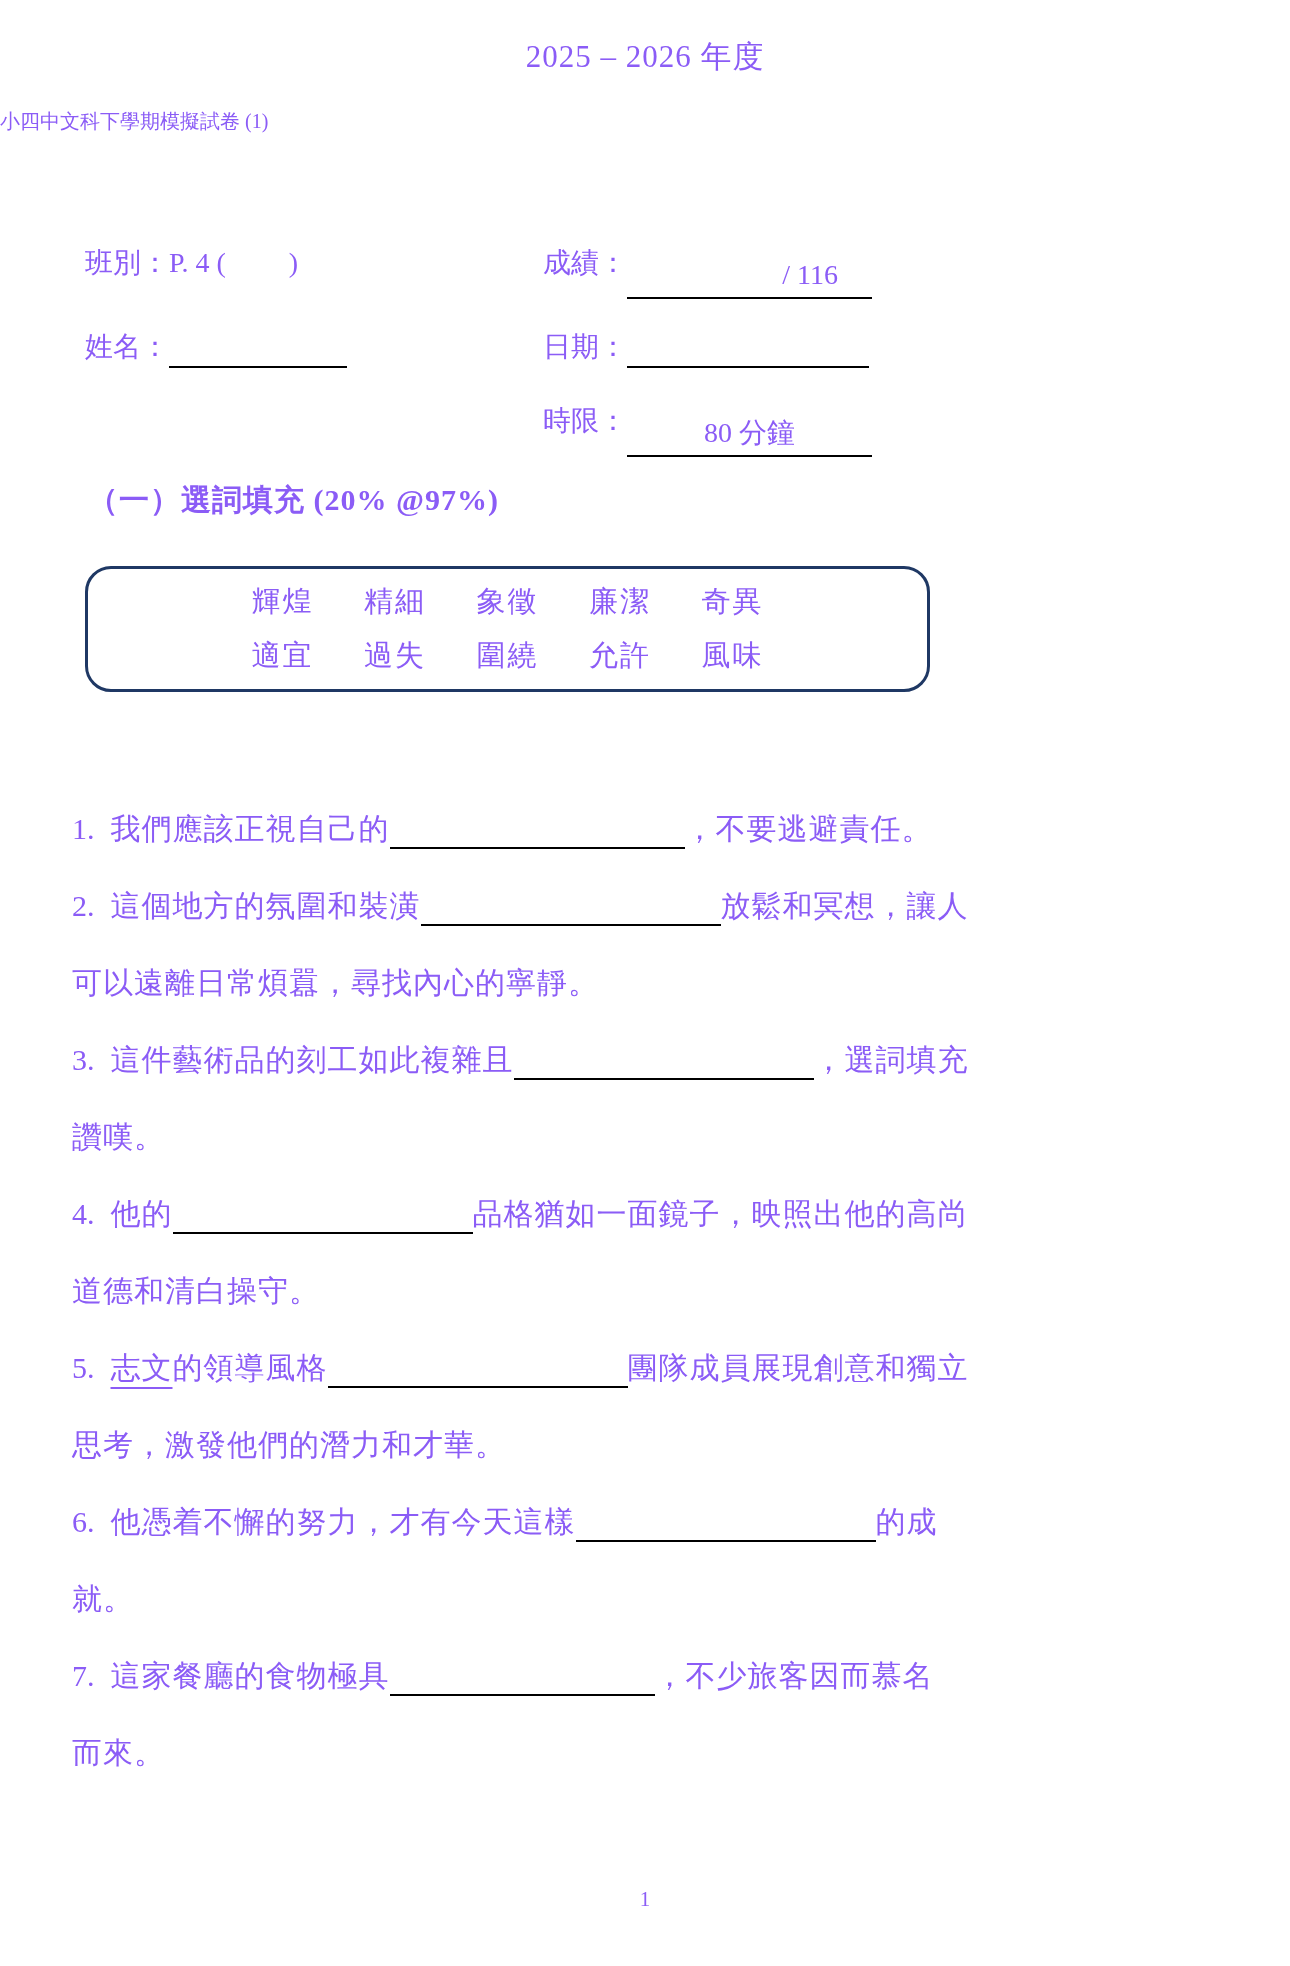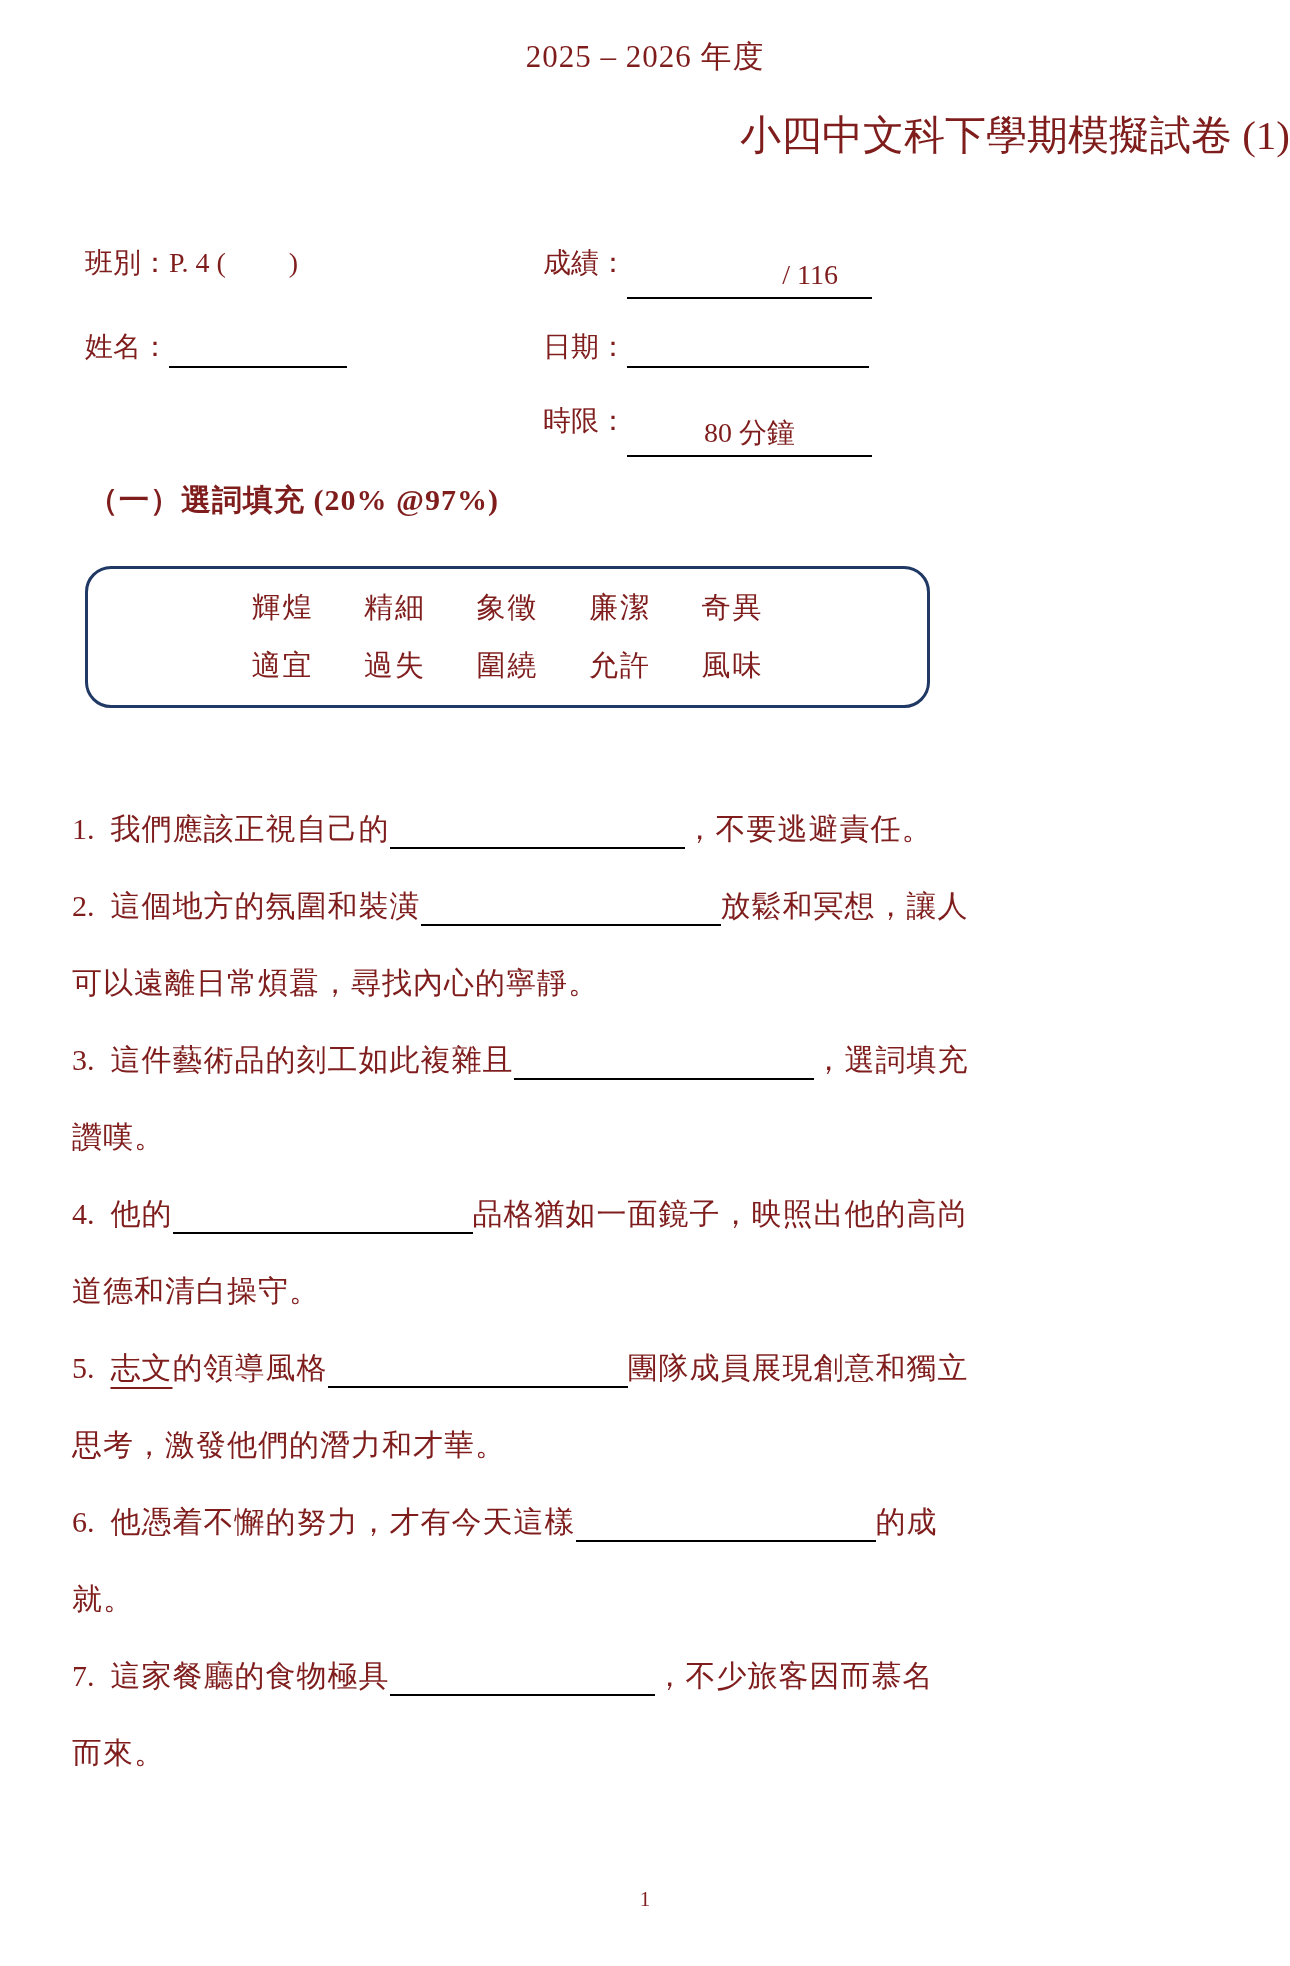--- a/index.html
+++ b/index.html
@@ -1,22 +1,22 @@
 <!DOCTYPE html>
 <html><head>
 <meta charset="utf-8">
 <style>
   html,body { margin:0; padding:0; background:#ffffff; }
   .page {
     position:relative; width:1290px; height:1966px; background:#ffffff;
-    font-family:"Liberation Serif","DejaVu Serif",serif; color:#7f1d1d;
+    font-family:"Liberation Serif","DejaVu Serif",serif; color:#8b5cf6;
     overflow:hidden;
   }
   .title    { position:absolute; top:36px;  left:0; width:100%; text-align:center; font-size:31px; letter-spacing:1px; }
-  .subtitle { position:absolute; top:108px; left:0; width:100%; text-align:right; font-size:41px; }
+  .subtitle { position:absolute; top:108px; left:0; width:100%; text-align:left; font-size:20px; }
 
   .hrow { position:absolute; left:85px; right:40px; height:60px; font-size:28px; }
   .hrow-1 { top:244px; }
   .hrow-2 { top:324px; }
   .hrow-3 { top:402px; }
   .hcell-right { position:absolute; left:458px; top:0; white-space:nowrap; }
   .hcell-left  { position:absolute; left:0;    top:0; white-space:nowrap; }
   .pre { white-space:pre; }
 
   .uline {
@@ -28,21 +28,21 @@
   .u-score .val { margin-right:34px; }
   .u-date  { width:242px; }
   .u-time  { width:245px; text-align:center; }
 
   .section-heading {
     position:absolute; top:480px; left:88px;
     font-size:30px; font-weight:bold; letter-spacing:1px;
   }
 
   .word-bank {
-    position:absolute; top:566px; left:85px; width:845px; height:142px;
+    position:absolute; top:566px; left:85px; width:845px; height:126px;
     box-sizing:border-box; border:3px solid #1f3864; border-radius:26px;
     display:flex; flex-direction:column; justify-content:space-evenly; align-items:center;
     font-size:29px; letter-spacing:2px; word-spacing:16px;
   }
   .word-bank-row { white-space:pre; }
 
   .questions {
     position:absolute; top:790px; left:72px; width:1135px;
     font-size:30px; line-height:77px; letter-spacing:1px;
   }

